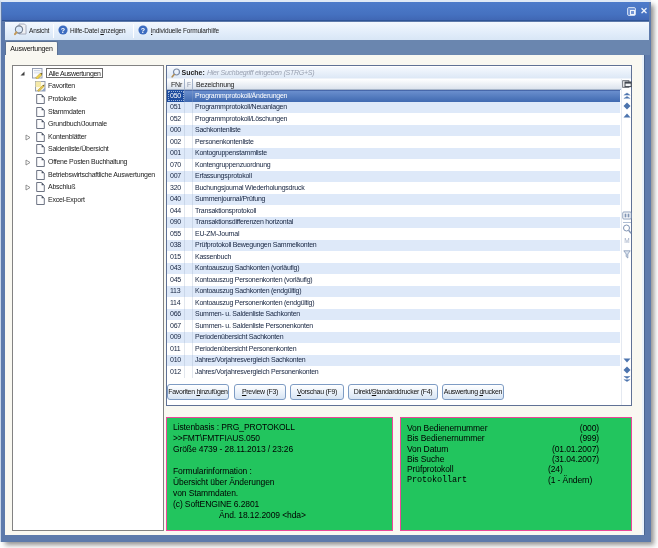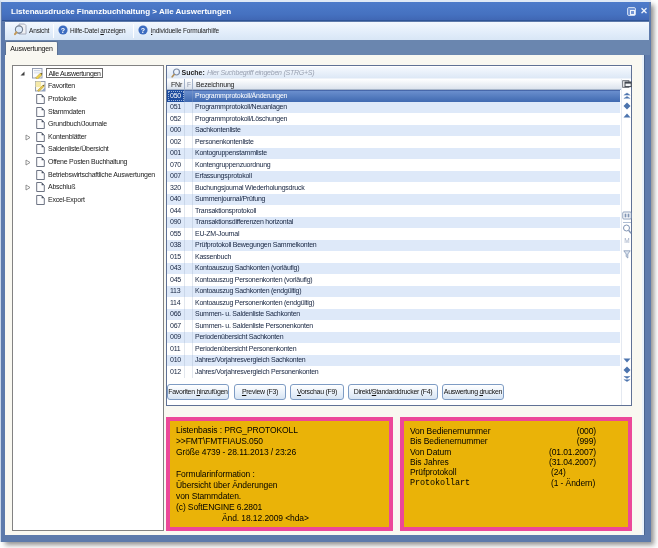--- a/index.html
+++ b/index.html
@@ -54,32 +54,31 @@
 #selrow .fnr { color:#fff; z-index:2; }
 
 #istrip { position:absolute; left:454px; top:13px; width:10px; height:326px; background:#fff; border-left:1px solid #e4e9f1; }
 
 
 .btn { position:absolute; top:384px; height:16px; border:1px solid #7e9cc4; border-radius:3px;
   background:linear-gradient(#ffffff,#e9f1fa 55%,#d7e4f3); font-size:7px; letter-spacing:-0.3px; color:#111;
   text-align:center; line-height:14.5px; white-space:nowrap; font-family:"Liberation Sans", sans-serif; }
 
 
-.bpanel { background:#eab308; border:4px solid #ec4899; }
+.bpanel { background:#22c55e; border:1px solid #ec4899; }
 #bp1 { left:166px; top:417px; width:227px; height:114px; }
 #bp2 { left:400px; top:417px; width:232px; height:114px; }
 .bline { position:absolute; font-size:8.5px; letter-spacing:-0.1px; color:#000; white-space:nowrap; }
 u { text-decoration:underline; }
 </style>
 </head>
 <body>
 <div class="abs" id="win"></div>
 <div class="abs" id="winlight"></div>
 <div class="abs" id="title">
-  <div class="txt">Listenausdrucke Finanzbuchhaltung &gt; Alle Auswertungen</div>
   <div id="btn-restore"></div>
   <div id="btn-close">✕</div>
 </div>
 <div class="abs" id="toolbar">
   <svg style="position:absolute;left:9px;top:1px" width="13" height="13" viewBox="0 0 13 13">
     <path d="M5 1 H10.5 L12 2.5 V11 H5 Z" fill="#eef0f4" stroke="#9aa0b0" stroke-width="0.8"></path>
     <circle cx="5" cy="6.5" r="3.6" fill="#dbeafc" fill-opacity="0.92" stroke="#707c8e" stroke-width="1.1"></circle>
     <line x1="2.4" y1="9.3" x2="1" y2="11.2" stroke="#c49a58" stroke-width="2" stroke-linecap="round"></line>
   </svg>
   <div class="tbtxt" style="left:24px;">Ansicht</div>
@@ -356,19 +355,19 @@
     <div class="bline" style="left:6px;top:81px;">(c) SoftENGINE 6.2801</div>
     <div class="bline" style="left:6px;top:92px;margin-left:46px;">Änd. 18.12.2009 &lt;hda&gt;</div>
   </div>
 <div class="abs bpanel" id="bp2">
     <div class="bline" style="left:6px;top:5px;">Von Bedienernummer</div>
     <div class="bline" style="right:32px;top:5px;">(000)</div>
     <div class="bline" style="left:6px;top:15.3px;">Bis Bedienernummer</div>
     <div class="bline" style="right:32px;top:15.3px;">(999)</div>
     <div class="bline" style="left:6px;top:25.6px;">Von Datum</div>
     <div class="bline" style="right:32px;top:25.6px;">(01.01.2007)</div>
-    <div class="bline" style="left:6px;top:35.900000000000006px;">Bis Jahres</div>
+    <div class="bline" style="left:6px;top:35.900000000000006px;">Bis Suche</div>
     <div class="bline" style="right:32px;top:35.900000000000006px;">(31.04.2007)</div>
     <div class="bline" style="left:6px;top:46.2px;">Prüfprotokoll</div>
     <div class="bline" style="left:147px;top:46.2px;">(24)</div>
     <div class="bline" style="left:6px;top:56.5px;font-family:Liberation Mono, monospace;">Protokollart</div>
     <div class="bline" style="left:147px;top:56.5px;">(1 - Ändern)</div>
   </div>
 
 </body></html>

